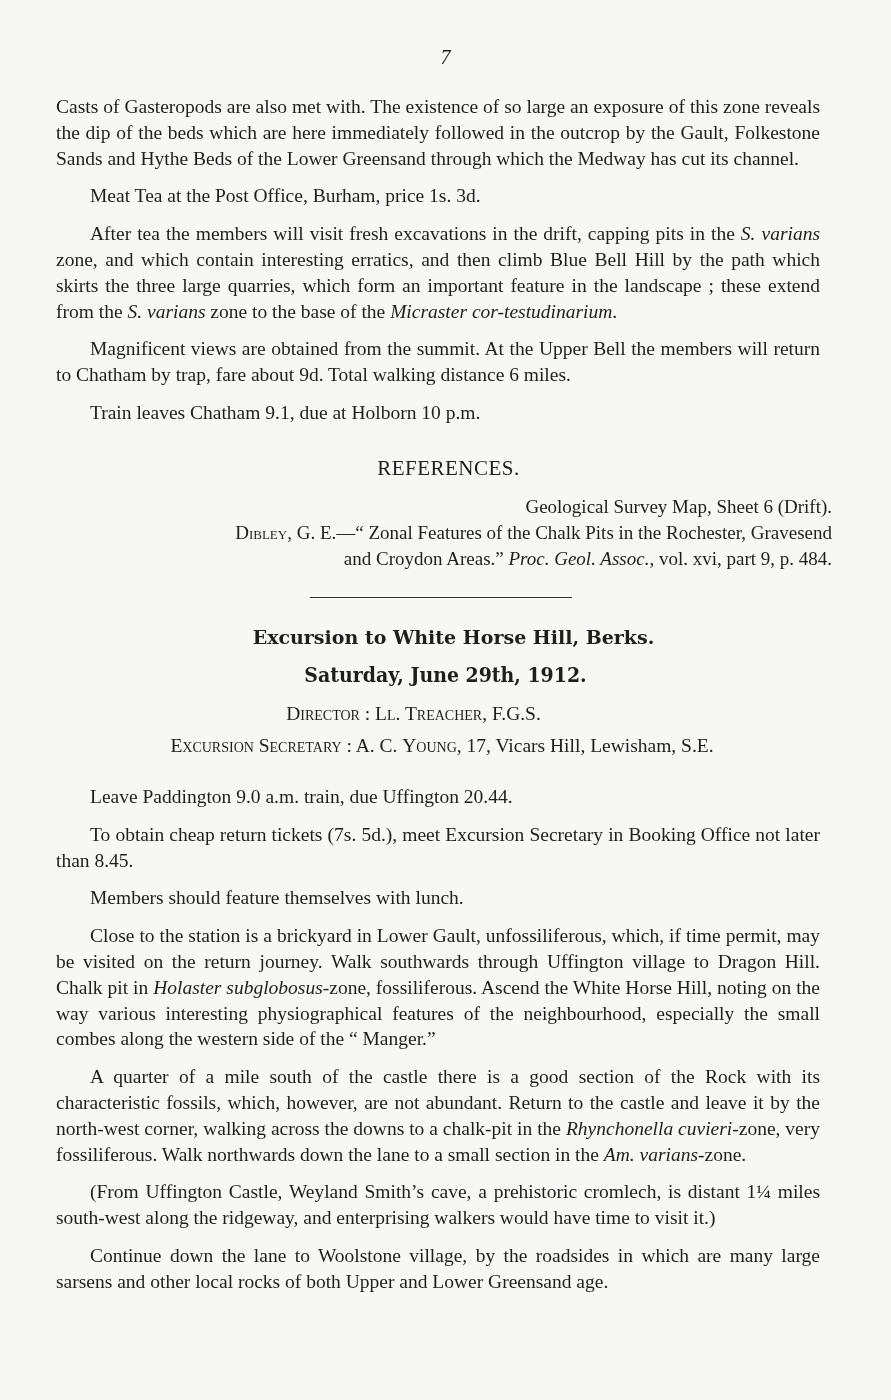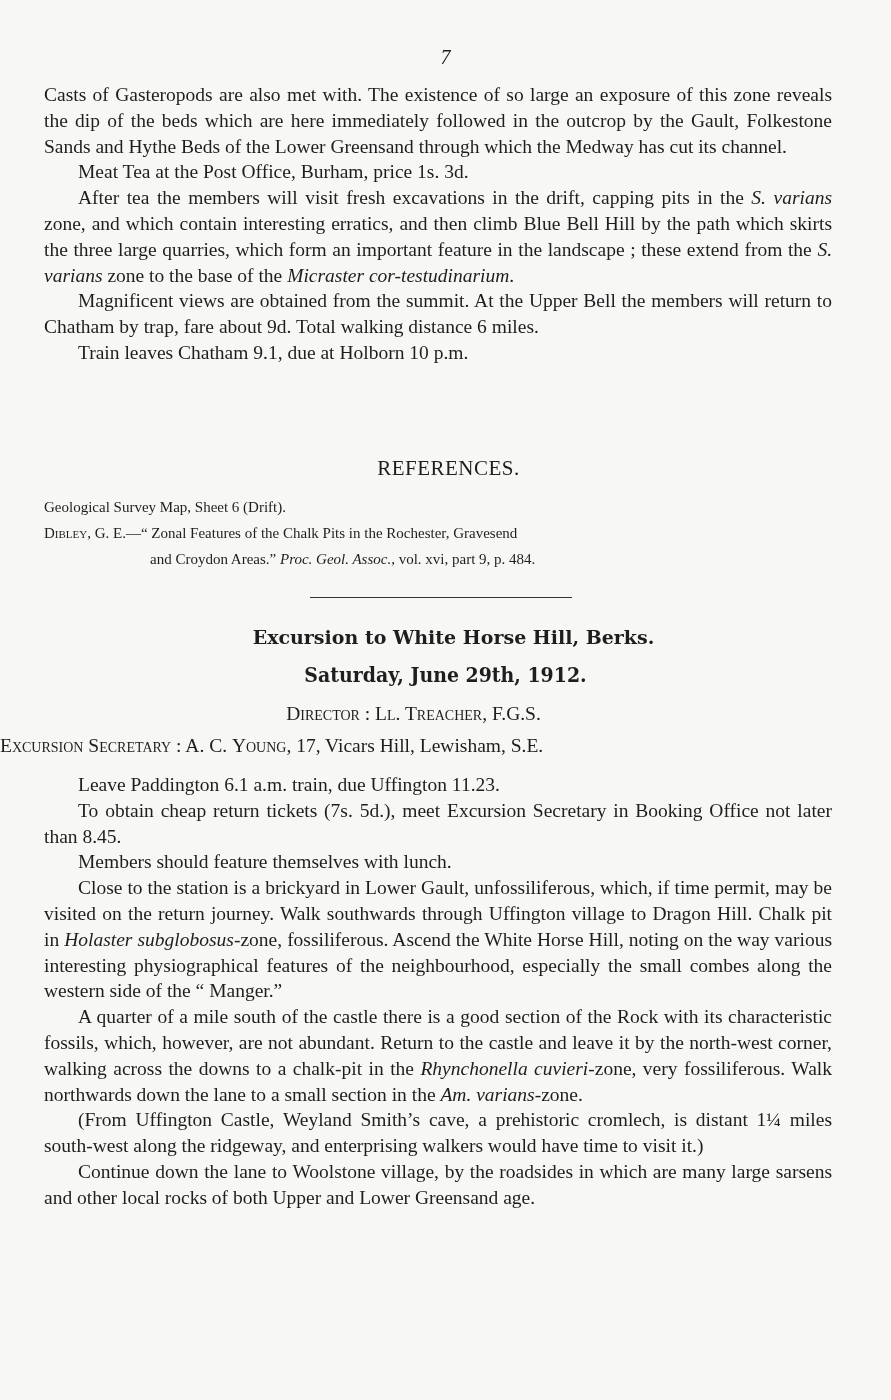--- a/index.html
+++ b/index.html
@@ -30,43 +30,44 @@
     }
     .text-block {
       position: absolute;
       left: 44px;
       width: 788px;
       font-size: 19.5px;
       line-height: 25.8px;
       text-align: justify;
     }
     .text-block p {
-      margin: 0;
+      margin: 12px;
     }
     .text-block p.indent {
       text-indent: 34px;
     }
     .text-block p.flush {
       text-indent: 0;
     }
     .heading-refs {
       position: absolute;
       top: 456px;
       left: 3px; width: 891px;
       text-align: center;
       font-size: 21px;
       letter-spacing: 0.5px;
     }
     .refs {
       position: absolute;
       left: 44px;
       top: 494px;
       width: 788px;
-      font-size: 15px;
+      font-size: 19px;
       line-height: 26px;
+      text-align: right;
     }
     .refs p { margin: 0; }
     .refs .hang { padding-left: 106px; }
     .sc { font-variant: small-caps; }
     i { font-style: italic; }
     .rule {
       position: absolute;
       left: 310px;
       top: 597px;
       width: 262px;
@@ -97,20 +98,21 @@
       position: absolute;
       top: 703px;
       left: 0; width: 827px;
       text-align: center;
       font-size: 19.5px;
     }
     .secretary {
       position: absolute;
       top: 735px;
       left: 0; width: 884px;
+      text-align: center;
       font-size: 19.5px;
     }
   </style>
 </head>
 <body>
 
 <div class="page">
 
   <div class="page-number">7</div>
 
@@ -133,21 +135,21 @@
   <div class="rule"></div>
 
   <div class="excursion-title">Excursion to White Horse Hill, Berks.</div>
   <div class="excursion-date">Saturday, June 29th, 1912.</div>
 
   <div class="director"><span class="sc">Director</span><span> : </span><span class="sc">Ll. Treacher</span><span>, F.G.S.</span></div>
 
   <div class="secretary"><span class="sc">Excursion Secretary</span><span> : </span><span>A. C. </span><span class="sc">Young</span><span>, 17, Vicars Hill, Lewisham, S.E.</span></div>
 
   <div class="text-block" style="top:772px;">
-    <p class="indent">Leave Paddington 6.1 a.m. train, due Uffington 11.23.</p>
+    <p class="indent">Leave Paddington 9.0 a.m. train, due Uffington 20.44.</p>
     <p class="indent">To obtain cheap return tickets (7s. 5d.), meet Excursion Secretary in Booking Office not later than 8.45.</p>
     <p class="indent">Members should feature themselves with lunch.</p>
     <p class="indent"><span>Close to the station is a brickyard in Lower Gault, unfossiliferous, which, if time permit, may be visited on the return journey. Walk southwards through Uffington village to Dragon Hill. Chalk pit in </span><i>Holaster subglobosus</i><span>-zone, fossiliferous. Ascend the White Horse Hill, noting on the way various interesting physiographical features of the neighbourhood, especially the small combes along the western side of the “ Manger.”</span></p>
     <p class="indent"><span>A quarter of a mile south of the castle there is a good section of the Rock with its characteristic fossils, which, however, are not abundant. Return to the castle and leave it by the north-west corner, walking across the downs to a chalk-pit in the </span><i>Rhynchonella cuvieri</i><span>-zone, very fossiliferous. Walk northwards down the lane to a small section in the </span><i>Am. varians</i><span>-zone.</span></p>
     <p class="indent">(From Uffington Castle, Weyland Smith’s cave, a prehistoric cromlech, is distant 1¼ miles south-west along the ridgeway, and enterprising walkers would have time to visit it.)</p>
     <p class="indent">Continue down the lane to Woolstone village, by the roadsides in which are many large sarsens and other local rocks of both Upper and Lower Greensand age.</p>
   </div>
 
 </div>
 

